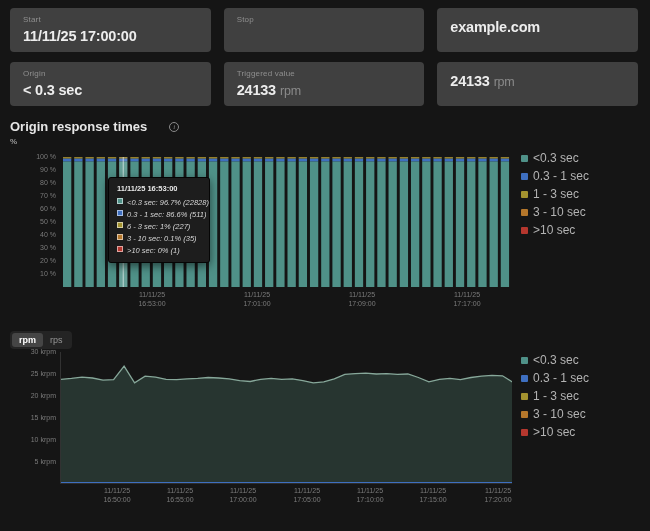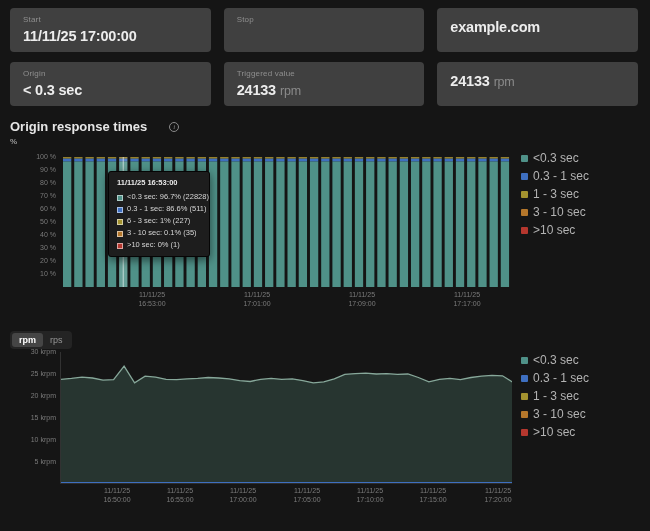--- a/index.html
+++ b/index.html
@@ -33,25 +33,25 @@
             border-bottom:1px solid rgba(255,255,255,.10); }
 
   
   .legend { position:absolute; left:521px; width:125px; }
   #legend1 { top:149px; } #legend2 { top:351px; }
   .legend-item { display:flex; align-items:center; gap:5px; height:18px; cursor:pointer; }
   .legend-swatch { width:7px; height:7px; border-radius:1px; flex:0 0 auto; }
   .legend-label { font-size:12px; color:#b3b3b3; white-space:nowrap; }
 
   
-  .tooltip { position:absolute; left:108px; top:21px; background:#1d1d1d; border:1px solid #050505;
+  .tooltip { position:absolute; left:108px; top:27px; background:#1d1d1d; border:1px solid #050505;
              border-radius:3px; padding:6px 0 7px 8px; z-index:10; box-shadow:0 3px 10px rgba(0,0,0,.55);
              white-space:nowrap; }
   .tt-title { font-size:7.5px; font-weight:bold; color:#e8e8e8; margin-bottom:5px; }
-  .tt-row { display:flex; align-items:flex-end; gap:4px; margin-top:3px; }
+  .tt-row { display:flex; align-items:flex-start; gap:4px; margin-top:3px;font-style:italic; }
   .tt-swatch { width:6px; height:6px; border:1px solid rgba(255,255,255,.55); flex:0 0 auto; }
   .tt-text { font-size:7.5px; color:#d6d6d6; }
 
   
   .toggle { position:absolute; left:10px; top:331px; display:flex; background:#242424;
             border-radius:4px; padding:2px; }
   .toggle-opt { font-size:9px; color:#969696; padding:2px 7px; border-radius:3px; cursor:pointer; }
   .toggle-opt.active { background:#454545; color:#ffffff; font-weight:bold; }
 </style>
 </head>

